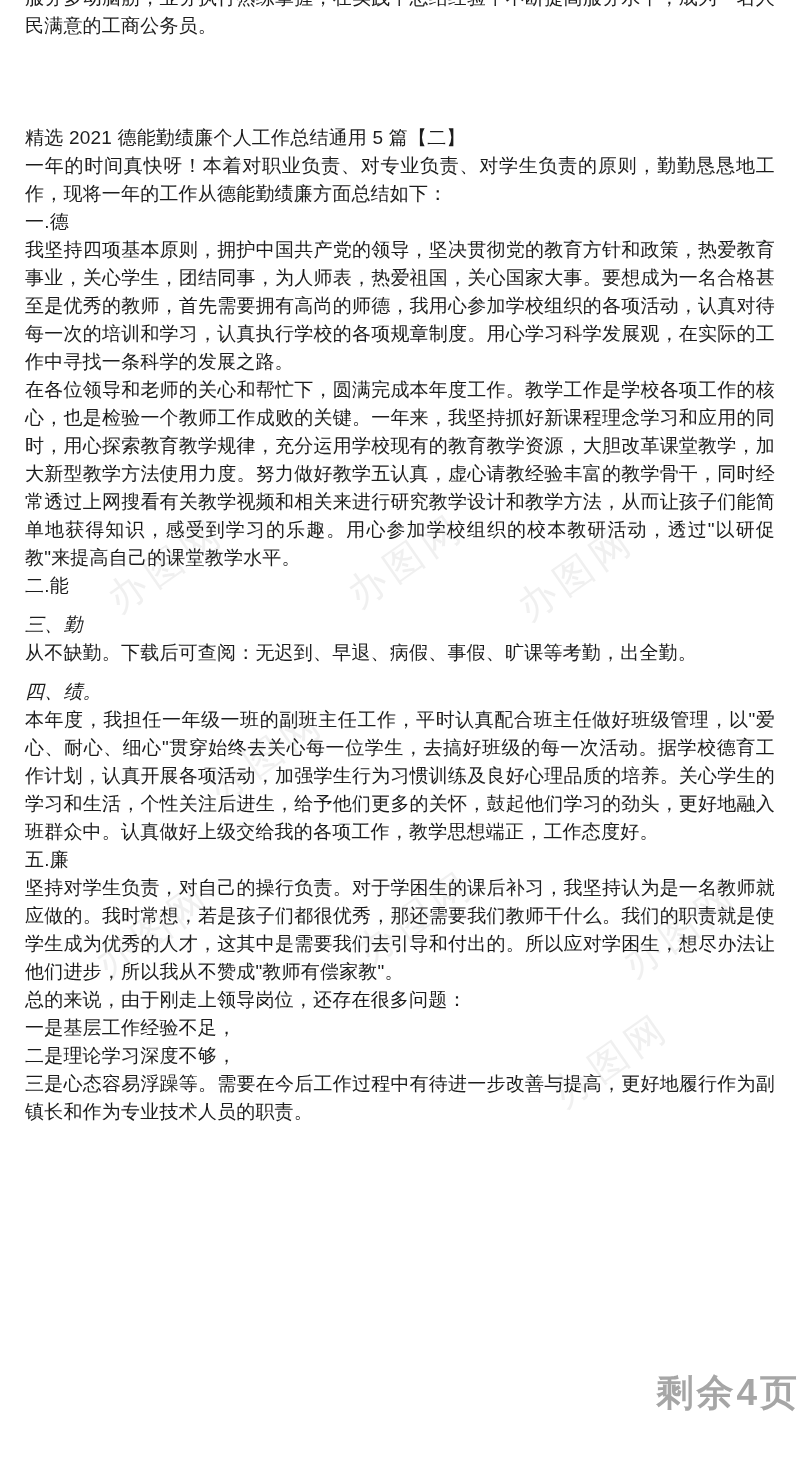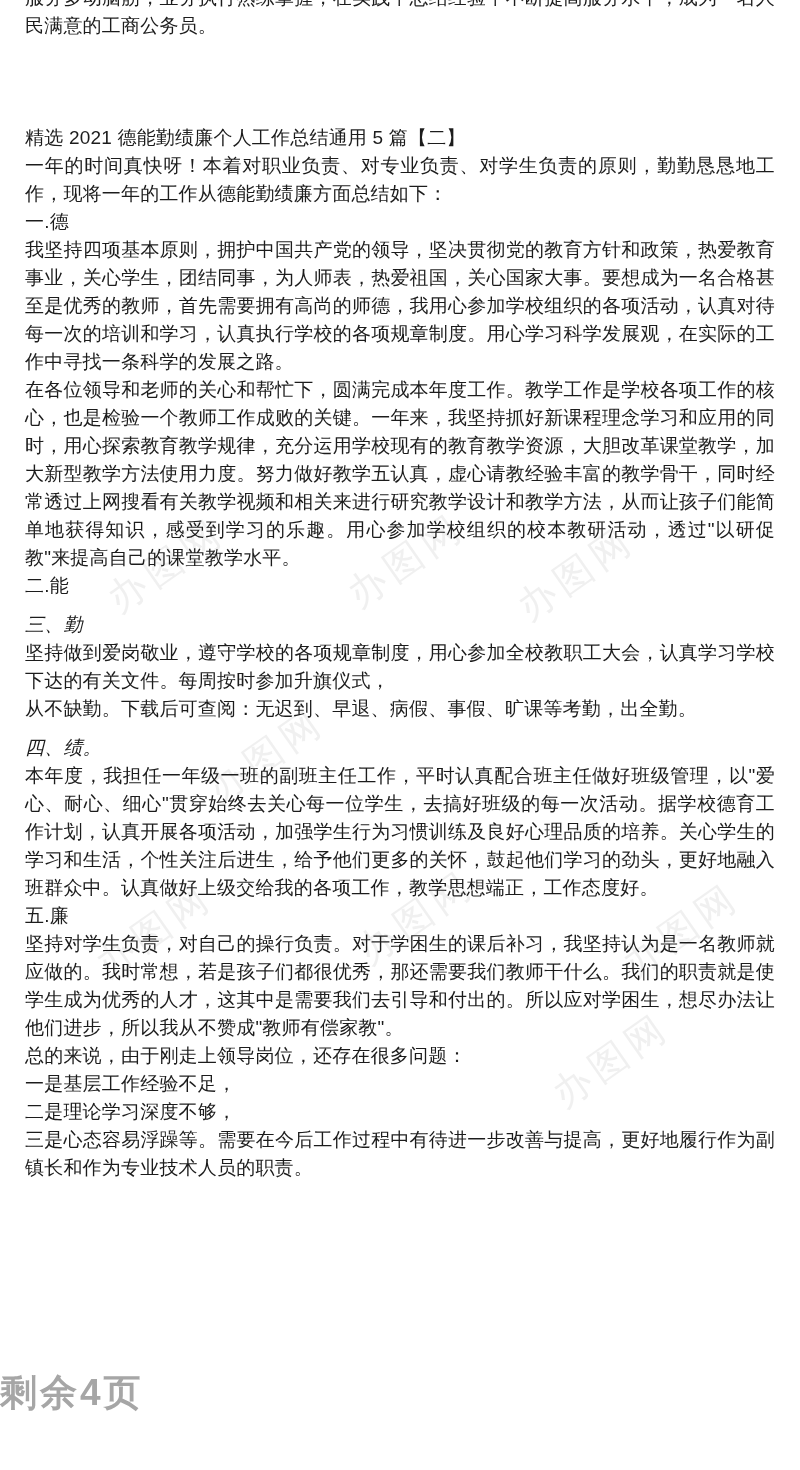--- a/index.html
+++ b/index.html
@@ -47,21 +47,21 @@
   }
   .content p.gap-1 { margin-top: 11px; font-style: italic; }
   .content p.gap-2 { margin-top: 84px; }
   .footer-banner {
     position: absolute;
     left: 0;
     right: 0;
     top: 1368px;
     z-index: 1;
     display: flex;
-    justify-content: flex-start;
+    justify-content: flex-end;
     align-items: baseline;
     gap: 46px;
     font-size: 37px;
     font-weight: 700;
     color: #a6a6a6;
     letter-spacing: 3px;
   }
 </style>
 </head>
 <body>
@@ -79,21 +79,20 @@
     </div>
   <div class="content" id="paragraph-container">
       <p>服务多动脑筋，业务执行熟练掌握，在实践中总结经验中不断提高服务水平，成为一名人民满意的工商公务员。</p>
       <p class="gap-2">精选 2021 德能勤绩廉个人工作总结通用 5 篇【二】</p>
       <p>一年的时间真快呀！本着对职业负责、对专业负责、对学生负责的原则，勤勤恳恳地工作，现将一年的工作从德能勤绩廉方面总结如下：</p>
       <p>一.德</p>
       <p>我坚持四项基本原则，拥护中国共产党的领导，坚决贯彻党的教育方针和政策，热爱教育事业，关心学生，团结同事，为人师表，热爱祖国，关心国家大事。要想成为一名合格甚至是优秀的教师，首先需要拥有高尚的师德，我用心参加学校组织的各项活动，认真对待每一次的培训和学习，认真执行学校的各项规章制度。用心学习科学发展观，在实际的工作中寻找一条科学的发展之路。</p>
       <p>在各位领导和老师的关心和帮忙下，圆满完成本年度工作。教学工作是学校各项工作的核心，也是检验一个教师工作成败的关键。一年来，我坚持抓好新课程理念学习和应用的同时，用心探索教育教学规律，充分运用学校现有的教育教学资源，大胆改革课堂教学，加大新型教学方法使用力度。努力做好教学五认真，虚心请教经验丰富的教学骨干，同时经常透过上网搜看有关教学视频和相关来进行研究教学设计和教学方法，从而让孩子们能简单地获得知识，感受到学习的乐趣。用心参加学校组织的校本教研活动，透过"以研促教"来提高自己的课堂教学水平。</p>
       <p>二.能</p>
       <p class="gap-1">三、勤</p>
-      <p>坚持做到爱岗敬业，遵守学校的各项规章制度，用心参加全校教职工大会，认真学习学校下达的有关文件。每周按时参加升旗仪式，</p>
       <p>从不缺勤。下载后可查阅：无迟到、早退、病假、事假、旷课等考勤，出全勤。</p>
       <p class="gap-1">四、绩。</p>
       <p>本年度，我担任一年级一班的副班主任工作，平时认真配合班主任做好班级管理，以"爱心、耐心、细心"贯穿始终去关心每一位学生，去搞好班级的每一次活动。据学校德育工作计划，认真开展各项活动，加强学生行为习惯训练及良好心理品质的培养。关心学生的学习和生活，个性关注后进生，给予他们更多的关怀，鼓起他们学习的劲头，更好地融入班群众中。认真做好上级交给我的各项工作，教学思想端正，工作态度好。</p>
       <p>五.廉</p>
       <p>坚持对学生负责，对自己的操行负责。对于学困生的课后补习，我坚持认为是一名教师就应做的。我时常想，若是孩子们都很优秀，那还需要我们教师干什么。我们的职责就是使学生成为优秀的人才，这其中是需要我们去引导和付出的。所以应对学困生，想尽办法让他们进步，所以我从不赞成"教师有偿家教"。</p>
       <p>总的来说，由于刚走上领导岗位，还存在很多问题：</p>
       <p>一是基层工作经验不足，</p>
       <p>二是理论学习深度不够，</p>
       <p>三是心态容易浮躁等。需要在今后工作过程中有待进一步改善与提高，更好地履行作为副镇长和作为专业技术人员的职责。</p>
     </div>

